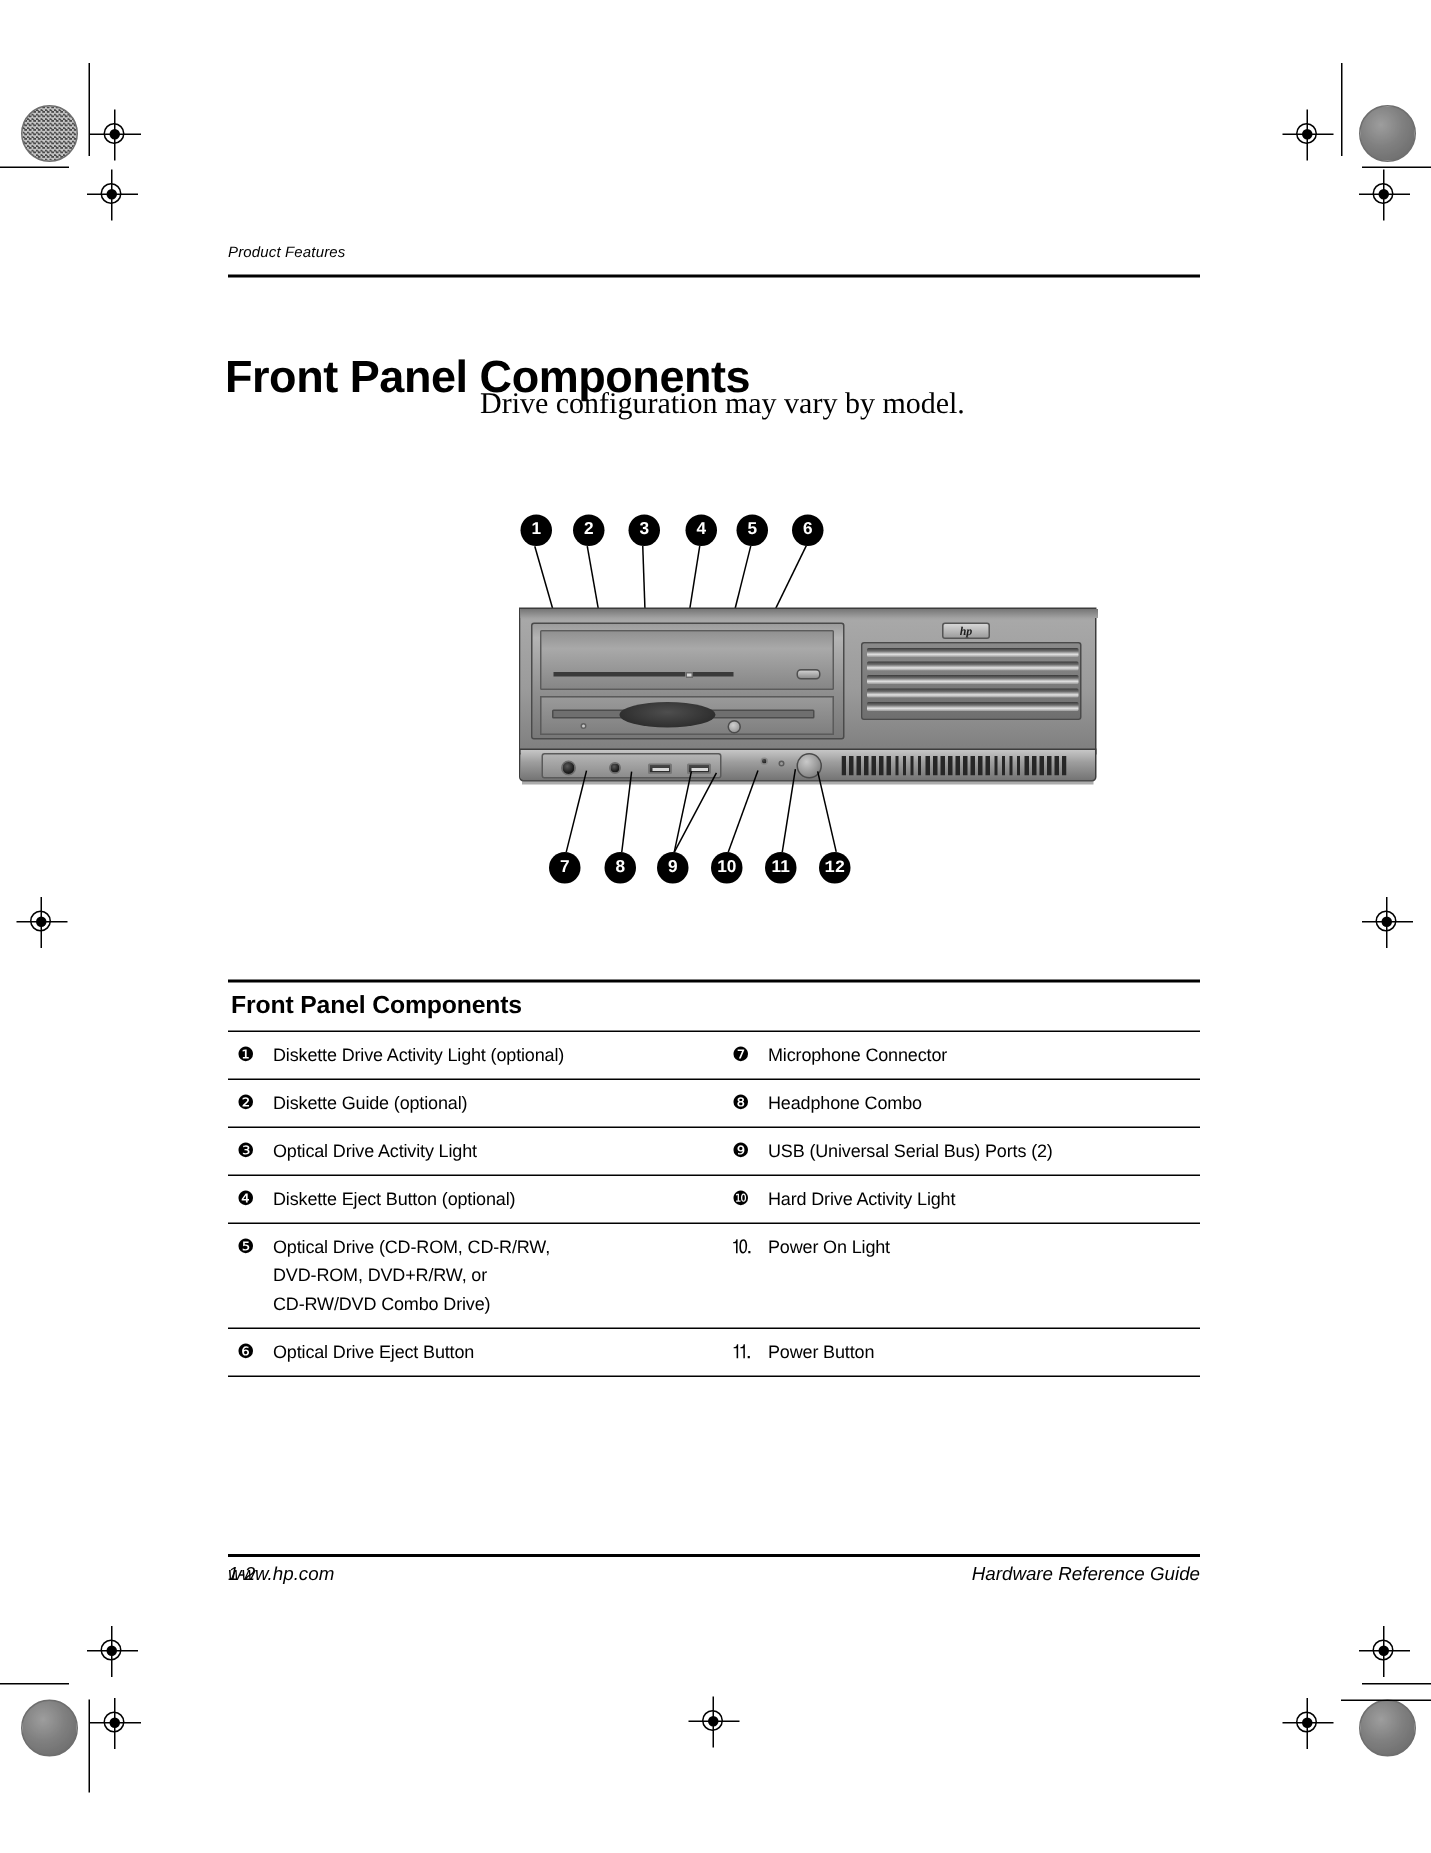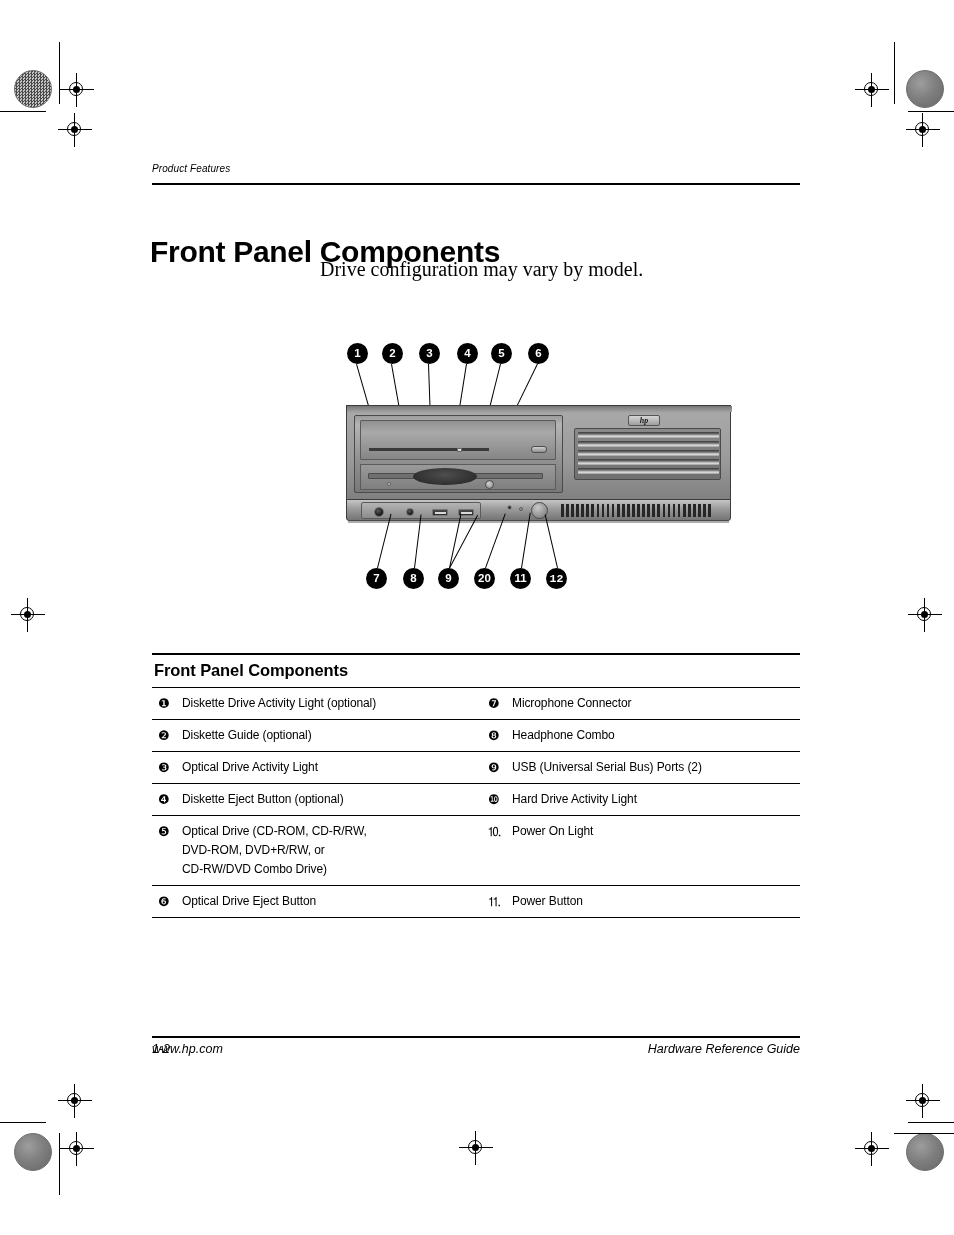--- a/index.html
+++ b/index.html
@@ -486,21 +486,21 @@
     <div class="leader" style="left:84px; top:233px; width:54px; transform:rotate(-83deg);"></div>
     <div class="leader" style="left:119px; top:233px; width:55px; transform:rotate(-78deg);"></div>
     <div class="leader" style="left:119px; top:233px; width:60px; transform:rotate(-62deg);"></div>
     <div class="leader" style="left:155px; top:233px; width:58px; transform:rotate(-70deg);"></div>
     <div class="leader" style="left:191px; top:233px; width:56px; transform:rotate(-81deg);"></div>
     <div class="leader" style="left:227px; top:233px; width:55px; transform:rotate(-103deg);"></div>
 
     <div class="callout" style="left:36px; top:233px;">7</div>
     <div class="callout" style="left:73px; top:233px;">8</div>
     <div class="callout" style="left:108px; top:233px;">9</div>
-    <div class="callout" style="left:144px; top:233px;">20</div>
+    <div class="callout" style="left:144px; top:233px;">10</div>
     <div class="callout" style="left:180px; top:233px;">11</div>
     <div class="callout" style="left:216px; top:233px;font-family:Liberation Mono, monospace;">12</div>
   </div>
 
   <div class="table-wrap">
     <div class="rule-thick"></div>
     <div class="table-title">Front Panel Components</div>
     <div class="rule-thin"></div>
 
     <div class="trow">

